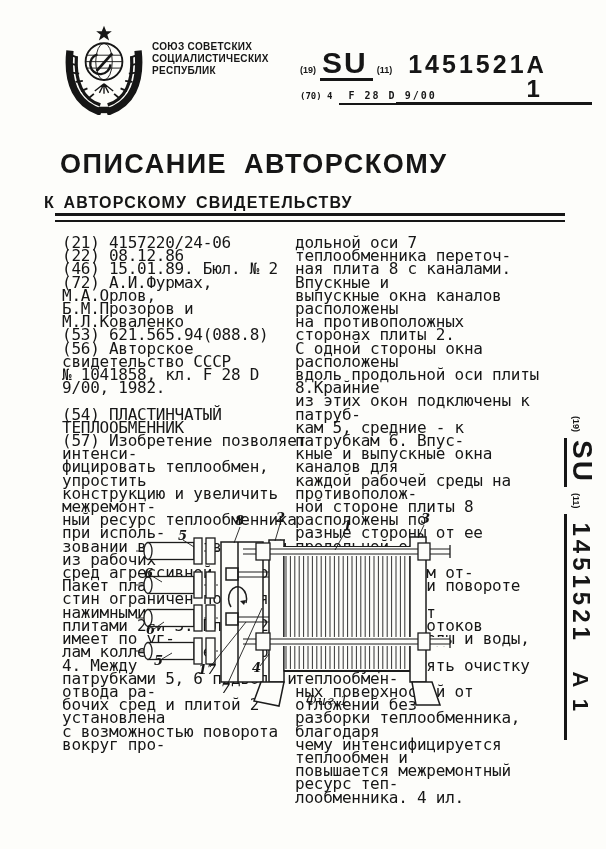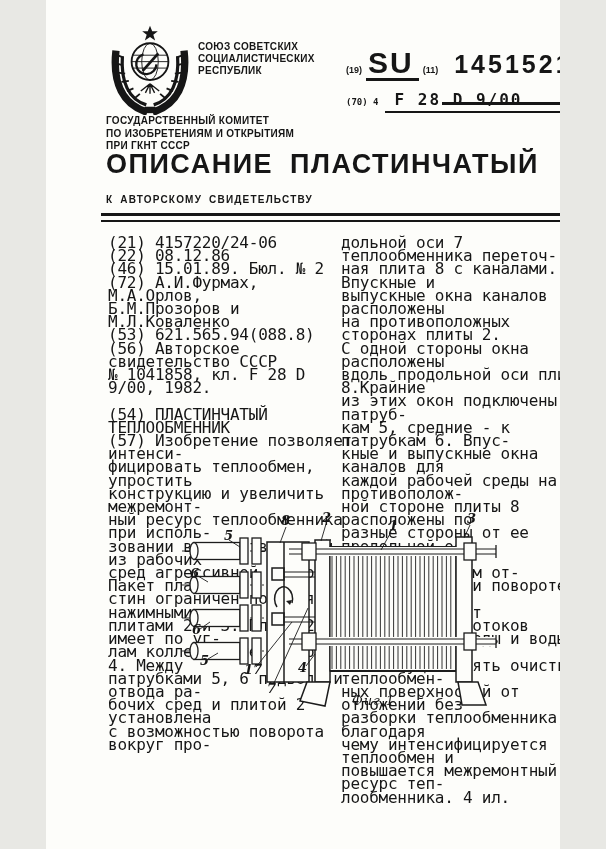--- a/index.html
+++ b/index.html
@@ -1,33 +1,33 @@
 <!DOCTYPE html>
 <html><head>
 <meta charset="utf-8">
 <style>
   html,body{margin:0;padding:0;background:#e8e8e4;}
-  .page{position:relative;width:514px;height:849px;margin:0 auto;background:#fdfdfa;color:#161616;overflow:hidden;
+  .page{position:relative;width:606px;height:849px;margin:0 auto;background:#fdfdfa;color:#161616;overflow:hidden;
         font-family:"Liberation Sans","DejaVu Sans",sans-serif;}
   .abs{position:absolute;}
   .mono{font-family:"DejaVu Sans Mono","Liberation Mono",monospace;}
 
   
   .union-text{left:152px;top:41px;font-size:10px;font-weight:bold;line-height:12px;white-space:pre-line;letter-spacing:.3px;}
   .committee-text{left:60px;top:115px;font-size:10px;font-weight:bold;line-height:12.5px;white-space:pre-line;letter-spacing:.3px;}
   .su-line{left:300px;top:48px;width:292px;display:flex;align-items:baseline;gap:4px;}
   .tiny{font-size:9px;font-weight:bold;}
   .su-code{font-size:30px;font-weight:bold;letter-spacing:2px;border-bottom:3px solid #161616;padding:0 5px 0 2px;line-height:1;}
   .numwrap{flex:1;display:flex;align-items:baseline;border-bottom:3px solid #161616;padding-bottom:1px;}
   .doc-num{font-size:25px;font-weight:bold;letter-spacing:3px;padding-left:12px;line-height:1;}
   .kind{font-size:24px;font-weight:bold;letter-spacing:4px;margin-left:auto;margin-right:38px;line-height:1;}
   .ipc-line{left:300px;top:90px;width:292px;display:flex;align-items:baseline;gap:6px;}
-  .ipc-code{flex:1;border-bottom:2px solid #161616;font-weight:bold;font-size:16px;letter-spacing:2px;padding:0 0 2px 10px;}
+  .ipc-code{flex:1;border-bottom:2px solid #161616;font-weight:bold;font-size:10px;letter-spacing:2px;padding:0 0 2px 10px;}
   .doc-title{left:60px;top:149px;font-size:27px;font-weight:bold;letter-spacing:1.5px;word-spacing:8px;}
-  .doc-subtitle{left:60px;top:194px;font-size:10px;font-weight:bold;letter-spacing:1.2px;word-spacing:3px;}
+  .doc-subtitle{left:44px;top:194px;font-size:16px;font-weight:bold;letter-spacing:1.2px;word-spacing:3px;}
   .double-rule{left:55px;top:213px;width:510px;height:4px;border-top:3px solid #161616;border-bottom:2px solid #161616;}
 
   
   .col{font-size:16px;line-height:13.2px;letter-spacing:-0.25px;white-space:pre-line;}
   .col-left{left:62px;top:236px;width:252px;}
   .col-right{left:295px;top:236px;width:252px;}
 
   
   .fig-svg{left:88px;top:512px;}
 
@@ -79,25 +79,22 @@
       <span class="doc-num">1451521</span>
       <span class="kind">A 1</span>
     </span>
   </div>
 
   <div class="abs ipc-line mono">
     <span class="tiny">(70) 4</span>
     <span class="ipc-code mono">F 28 D 9/00</span>
   </div>
 
-  <div class="abs committee-text">ГОСУДАРСТВЕННЫЙ КОМИТЕТ
-ПО ИЗОБРЕТЕНИЯМ И ОТКРЫТИЯМ
-ПРИ ГКНТ СССР</div>
-
-  <div class="abs doc-title">ОПИСАНИЕ ПЛАСТИНЧАТЫЙ</div>
+
+  <div class="abs doc-title">ОПИСАНИЕ АВТОРСКОМУ</div>
   <div class="abs doc-subtitle">К АВТОРСКОМУ СВИДЕТЕЛЬСТВУ</div>
   <div class="abs double-rule"></div>
 
   <div class="abs col col-left mono">(21) 4157220/24-06
 (22) 08.12.86
 (46) 15.01.89. Бюл. № 2
 (72) А.И.Фурмах, М.А.Орлов,
 Б.М.Прозоров и М.Л.Коваленко
 (53) 621.565.94(088.8)
 (56) Авторское свидетельство СССР

